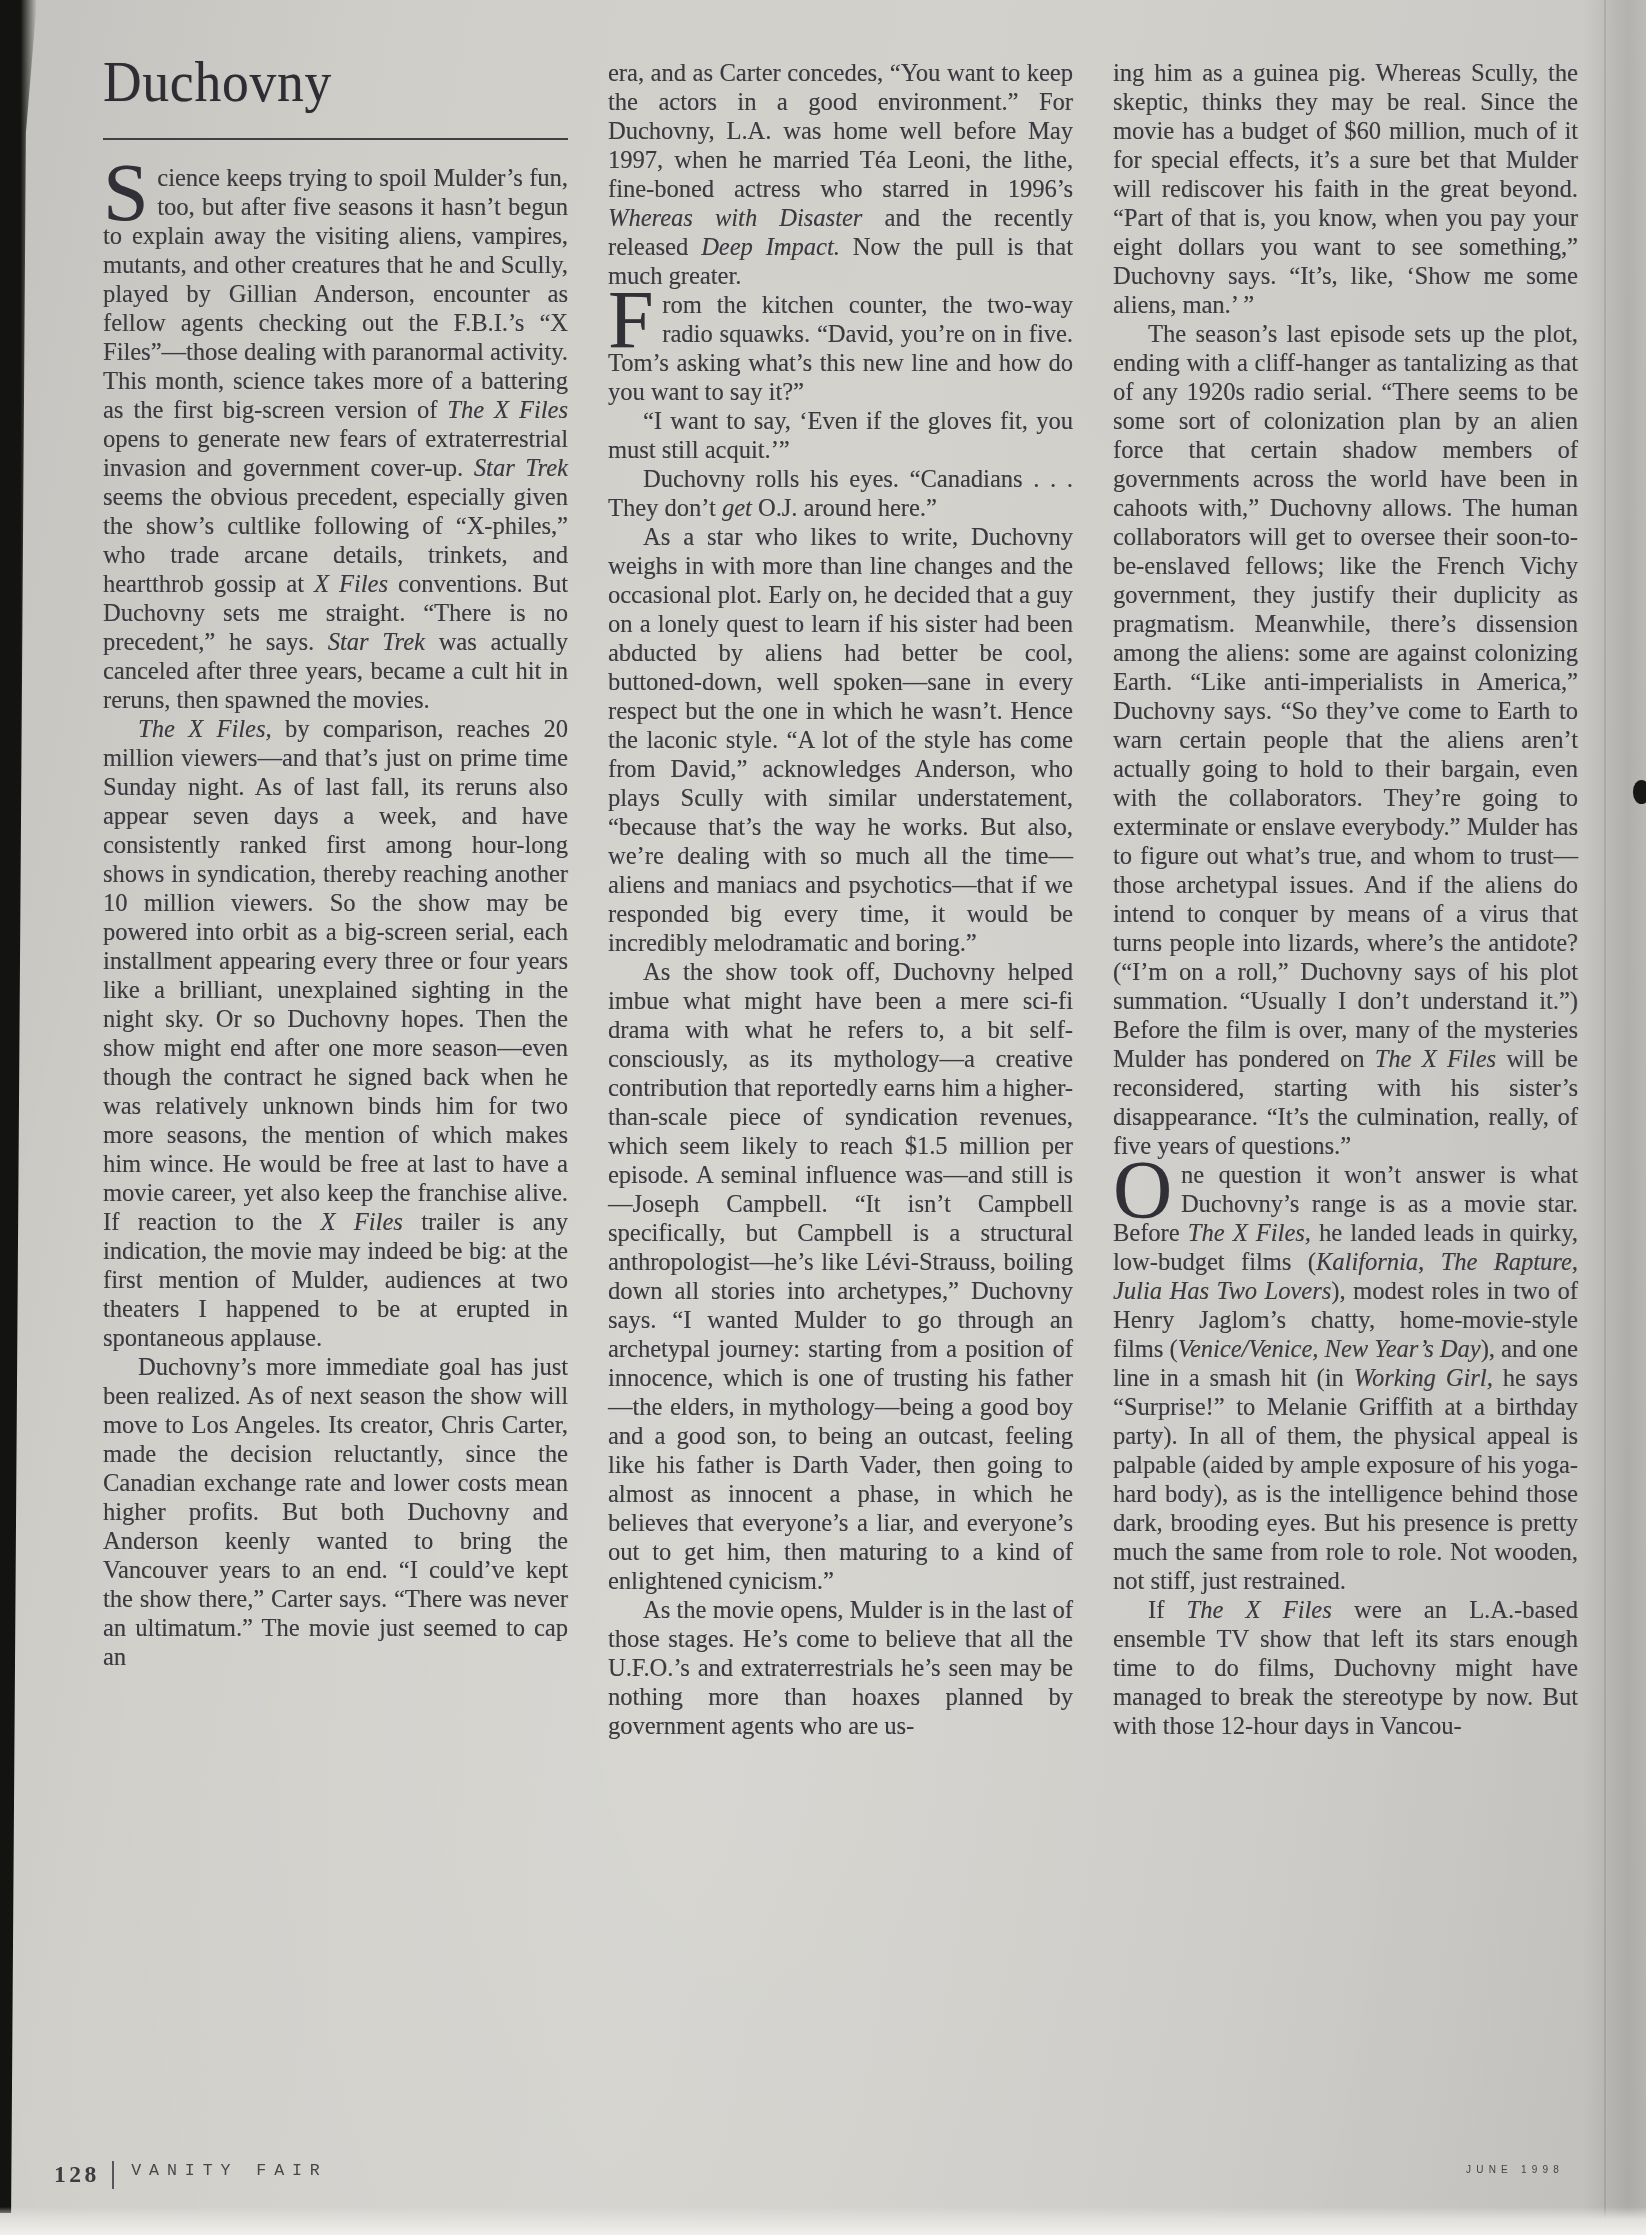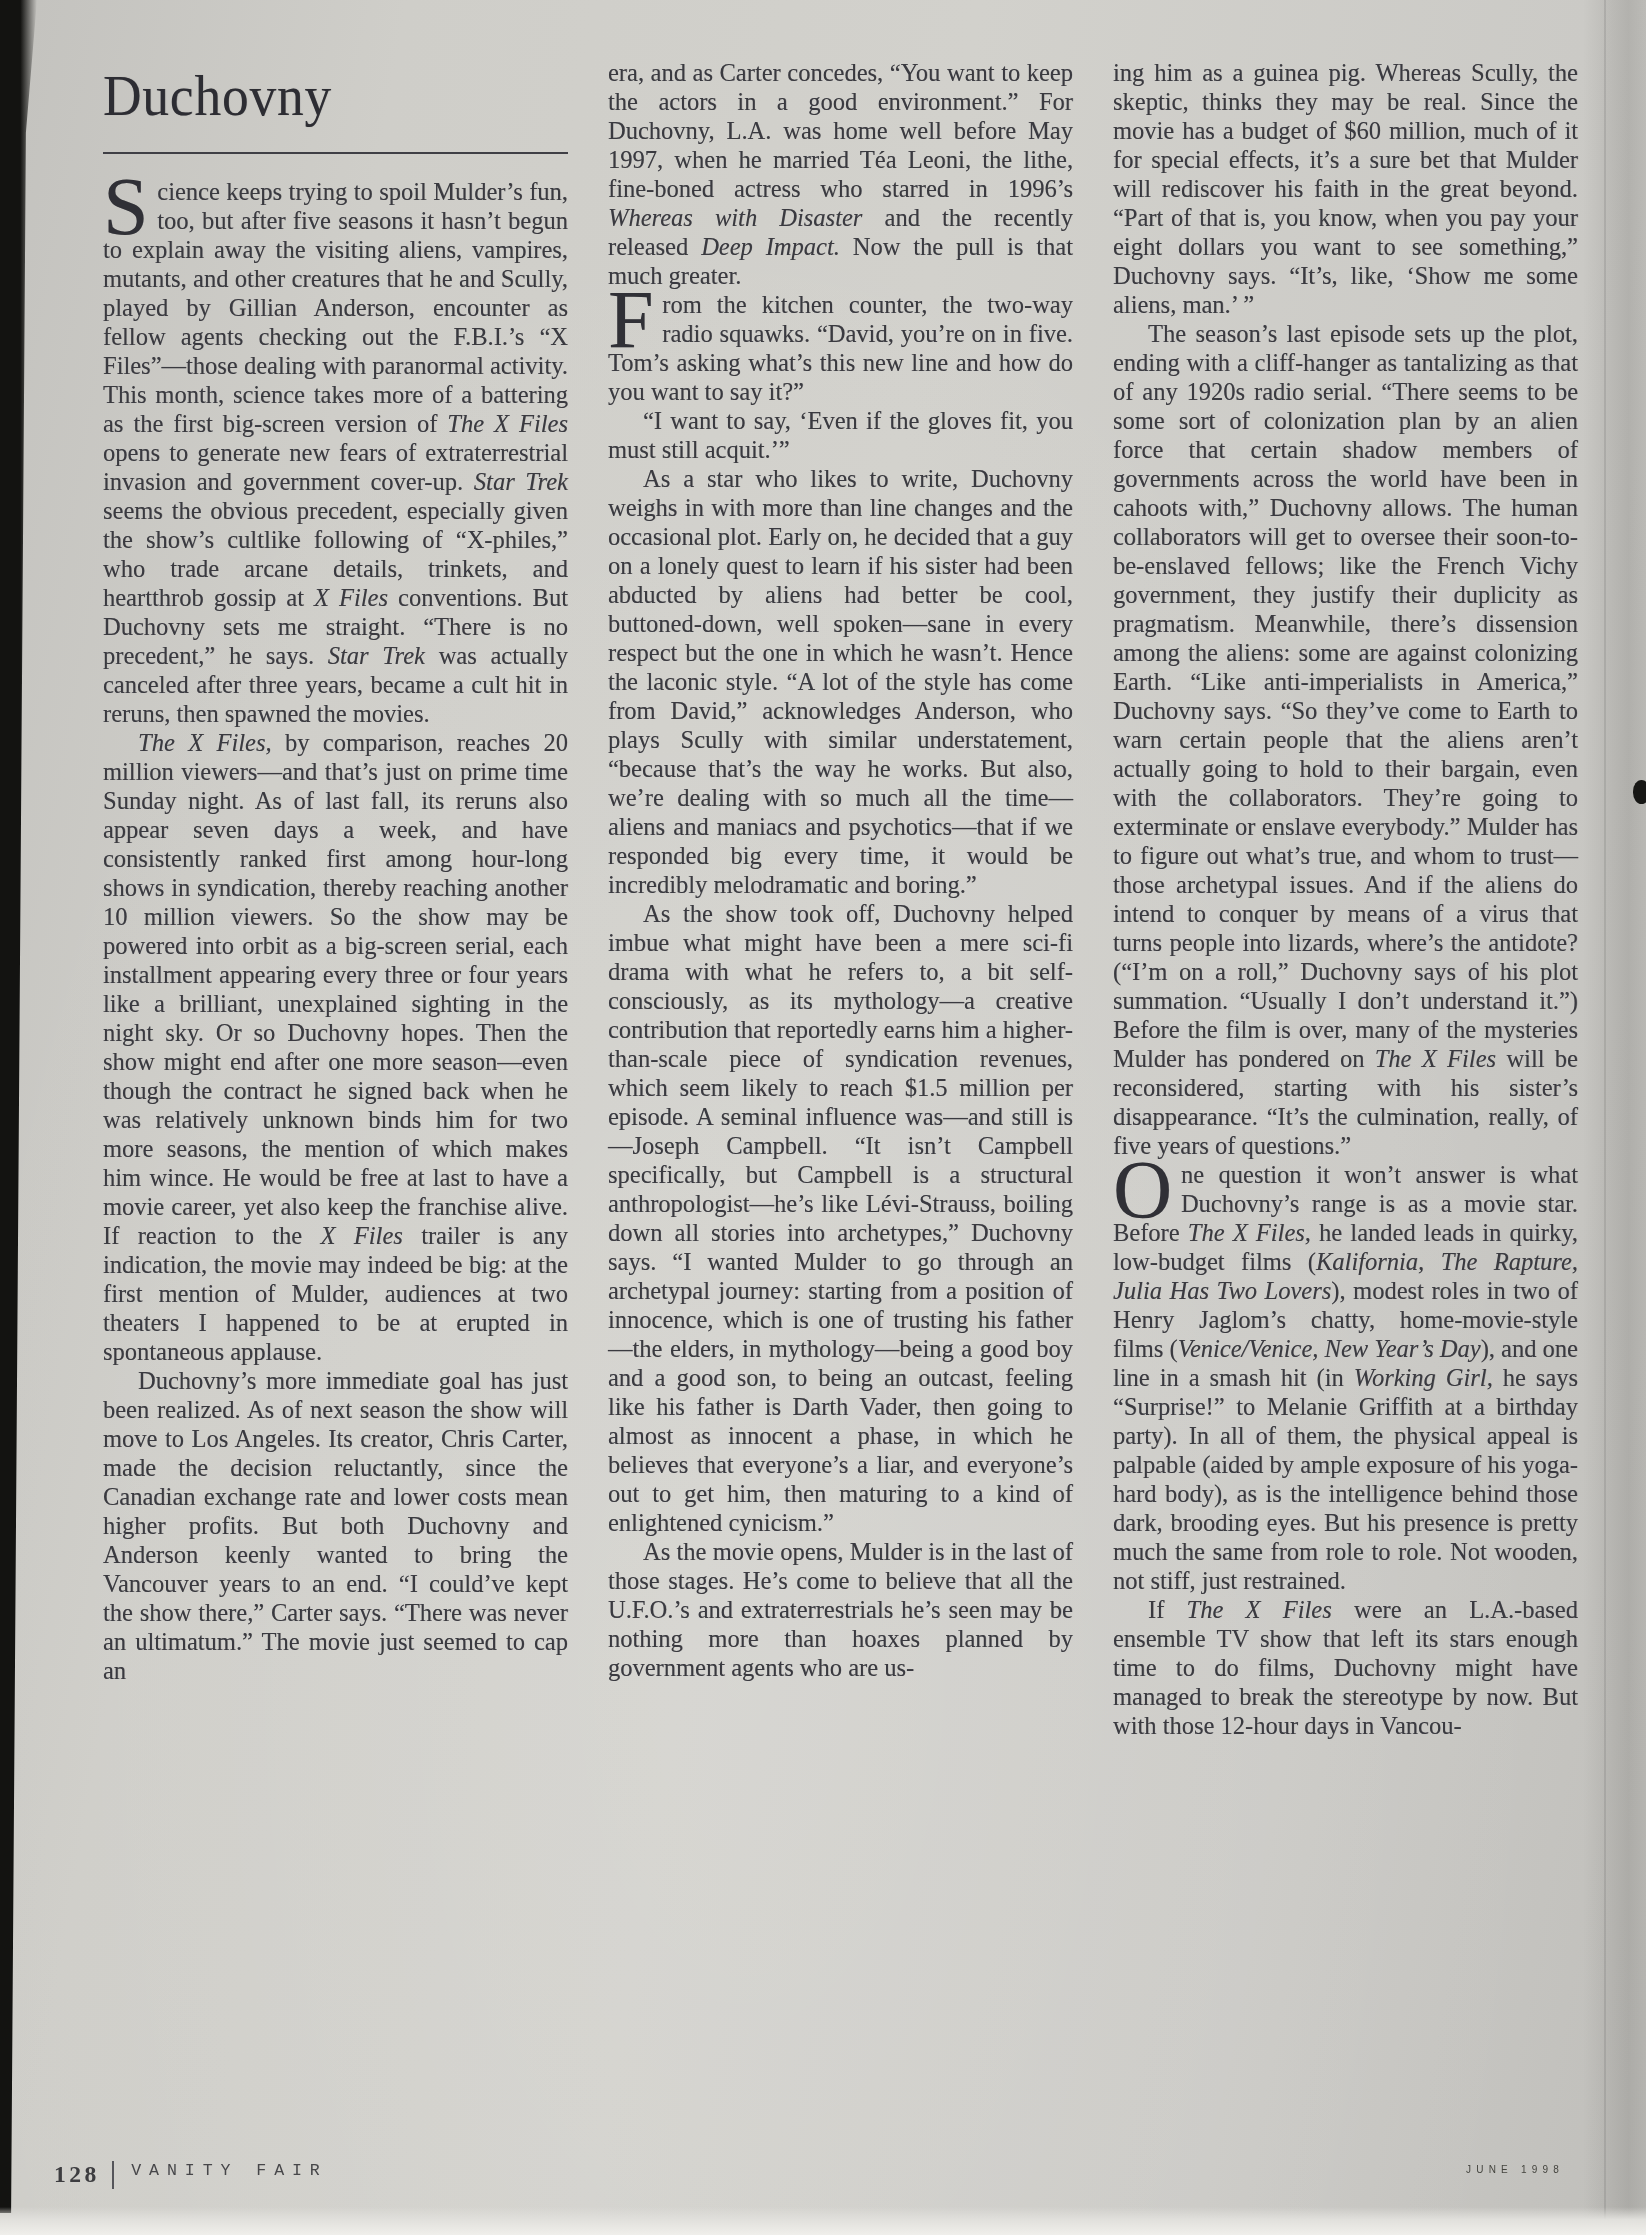--- a/index.html
+++ b/index.html
@@ -43,21 +43,21 @@
     position: absolute; left: 103px; top: 0; width: 1474px; height: 2236px;
     display: flex; gap: 40px;
   }
   .column {
     width: 465px; flex: 0 0 465px;
     font-size: 24.5px; line-height: 29px;
     color: #3a3a40;
     text-shadow: 0.3px 0.3px 0.6px rgba(40,40,46,0.35);
   }
   .col2, .col3 { padding-top: 58px; }
-  .article-header { padding-top: 64px; }
+  .article-header { padding-top: 50px; }
   h1.title {
     margin: 0; font-weight: 400;
     font-family: "Liberation Serif", serif;
     font-size: 58px; line-height: 63px;
     color: #2d2d33; letter-spacing: 0.9px;
     transform: scaleX(0.92); transform-origin: left center;
     text-shadow: 0.3px 0.3px 0.7px rgba(40,40,46,0.4);
   }
   .title-rule { margin-top: 24.5px; height: 2.6px; background: #3f3f45; }
   .article-header { margin-bottom: 23px; }
@@ -107,20 +107,21 @@
       </div>
         <p class="para"><span class="dropcap">S</span>cience keeps trying to spoil Mulder’s fun, too, but after five seasons it hasn’t begun to explain away the visiting aliens, vampires, mutants, and other creatures that he and Scully, played by Gillian Anderson, encounter as fellow agents checking out the F.B.I.’s “X Files”—those dealing with paranormal activity. This month, science takes more of a battering as the first big-screen version of <em>The X Files</em> opens to generate new fears of extraterrestrial invasion and government cover-up. <em>Star Trek</em> seems the obvious precedent, especially given the show’s cultlike following of “X-philes,” who trade arcane details, trinkets, and heartthrob gossip at <em>X Files</em> conventions. But Duchovny sets me straight. “There is no precedent,” he says. <em>Star Trek</em> was actually canceled after three years, became a cult hit in reruns, then spawned the movies.</p>
         <p class="para indent"><em>The X Files,</em> by comparison, reaches 20 million viewers—and that’s just on prime time Sunday night. As of last fall, its reruns also appear seven days a week, and have consistently ranked first among hour-long shows in syndication, thereby reaching another 10 million viewers. So the show may be powered into orbit as a big-screen serial, each installment appearing every three or four years like a brilliant, unexplained sighting in the night sky. Or so Duchovny hopes. Then the show might end after one more season—even though the contract he signed back when he was relatively unknown binds him for two more seasons, the mention of which makes him wince. He would be free at last to have a movie career, yet also keep the franchise alive. If reaction to the <em>X Files</em> trailer is any indication, the movie may indeed be big: at the first mention of Mulder, audiences at two theaters I happened to be at erupted in spontaneous applause.</p>
         <p class="para indent">Duchovny’s more immediate goal has just been realized. As of next season the show will move to Los Angeles. Its creator, Chris Carter, made the decision reluctantly, since the Canadian exchange rate and lower costs mean higher profits. But both Duchovny and Anderson keenly wanted to bring the Vancouver years to an end. “I could’ve kept the show there,” Carter says. “There was never an ultimatum.” The movie just seemed to cap an</p>
       </div>
 
     <div class="column col2">
         <p class="para">era, and as Carter concedes, “You want to keep the actors in a good environment.” For Duchovny, L.A. was home well before May 1997, when he married Téa Leoni, the lithe, fine-boned actress who starred in 1996’s <em>Whereas with Disaster</em> and the recently released <em>Deep Impact.</em> Now the pull is that much greater.</p>
         <p class="para"><span class="dropcap">F</span>rom the kitchen counter, the two-way radio squawks. “David, you’re on in five. Tom’s asking what’s this new line and how do you want to say it?”</p>
         <p class="para indent">“I want to say, ‘Even if the gloves fit, you must still acquit.’”</p>
+        <p class="para indent">Duchovny rolls his eyes. “Canadians .&nbsp;.&nbsp;. They don’t <em>get</em> O.J. around here.”</p>
         <p class="para indent">As a star who likes to write, Duchovny weighs in with more than line changes and the occasional plot. Early on, he decided that a guy on a lonely quest to learn if his sister had been abducted by aliens had better be cool, buttoned-down, well spoken—sane in every respect but the one in which he wasn’t. Hence the laconic style. “A lot of the style has come from David,” acknowledges Anderson, who plays Scully with similar understatement, “because that’s the way he works. But also, we’re dealing with so much all the time—aliens and maniacs and psychotics—that if we responded big every time, it would be incredibly melodramatic and boring.”</p>
         <p class="para indent">As the show took off, Duchovny helped imbue what might have been a mere sci-fi drama with what he refers to, a bit self-consciously, as its mythology—a creative contribution that reportedly earns him a higher-than-scale piece of syndication revenues, which seem likely to reach $1.5 million per episode. A seminal influence was—and still is—Joseph Campbell. “It isn’t Campbell specifically, but Campbell is a structural anthropologist—he’s like Lévi-Strauss, boiling down all stories into archetypes,” Duchovny says. “I wanted Mulder to go through an archetypal journey: starting from a position of innocence, which is one of trusting his father—the elders, in mythology—being a good boy and a good son, to being an outcast, feeling like his father is Darth Vader, then going to almost as innocent a phase, in which he believes that everyone’s a liar, and everyone’s out to get him, then maturing to a kind of enlightened cynicism.”</p>
         <p class="para indent">As the movie opens, Mulder is in the last of those stages. He’s come to believe that all the U.F.O.’s and extraterrestrials he’s seen may be nothing more than hoaxes planned by government agents who are us-</p>
       </div>
 
     <div class="column col3">
         <p class="para">ing him as a guinea pig. Whereas Scully, the skeptic, thinks they may be real. Since the movie has a budget of $60 million, much of it for special effects, it’s a sure bet that Mulder will rediscover his faith in the great beyond. “Part of that is, you know, when you pay your eight dollars you want to see something,” Duchovny says. “It’s, like, ‘Show me some aliens, man.’ ”</p>
         <p class="para indent">The season’s last episode sets up the plot, ending with a cliff-hanger as tantalizing as that of any 1920s radio serial. “There seems to be some sort of colonization plan by an alien force that certain shadow members of governments across the world have been in cahoots with,” Duchovny allows. The human collaborators will get to oversee their soon-to-be-enslaved fellows; like the French Vichy government, they justify their duplicity as pragmatism. Meanwhile, there’s dissension among the aliens: some are against colonizing Earth. “Like anti-imperialists in America,” Duchovny says. “So they’ve come to Earth to warn certain people that the aliens aren’t actually going to hold to their bargain, even with the collaborators. They’re going to exterminate or enslave everybody.” Mulder has to figure out what’s true, and whom to trust—those archetypal issues. And if the aliens do intend to conquer by means of a virus that turns people into lizards, where’s the antidote? (“I’m on a roll,” Duchovny says of his plot summation. “Usually I don’t understand it.”) Before the film is over, many of the mysteries Mulder has pondered on <em>The X Files</em> will be reconsidered, starting with his sister’s disappearance. “It’s the culmination, really, of five years of questions.”</p>
         <p class="para"><span class="dropcap">O</span>ne question it won’t answer is what Duchovny’s range is as a movie star. Before <em>The X Files,</em> he landed leads in quirky, low-budget films (<em>Kalifornia, The Rapture, Julia Has Two Lovers</em>), modest roles in two of Henry Jaglom’s chatty, home-movie-style films (<em>Venice/Venice, New Year’s Day</em>), and one line in a smash hit (in <em>Working Girl,</em> he says “Surprise!” to Melanie Griffith at a birthday party). In all of them, the physical appeal is palpable (aided by ample exposure of his yoga-hard body), as is the intelligence behind those dark, brooding eyes. But his presence is pretty much the same from role to role. Not wooden, not stiff, just restrained.</p>
         <p class="para indent">If <em>The X Files</em> were an L.A.-based ensemble TV show that left its stars enough time to do films, Duchovny might have managed to break the stereotype by now. But with those 12-hour days in Vancou-</p>

